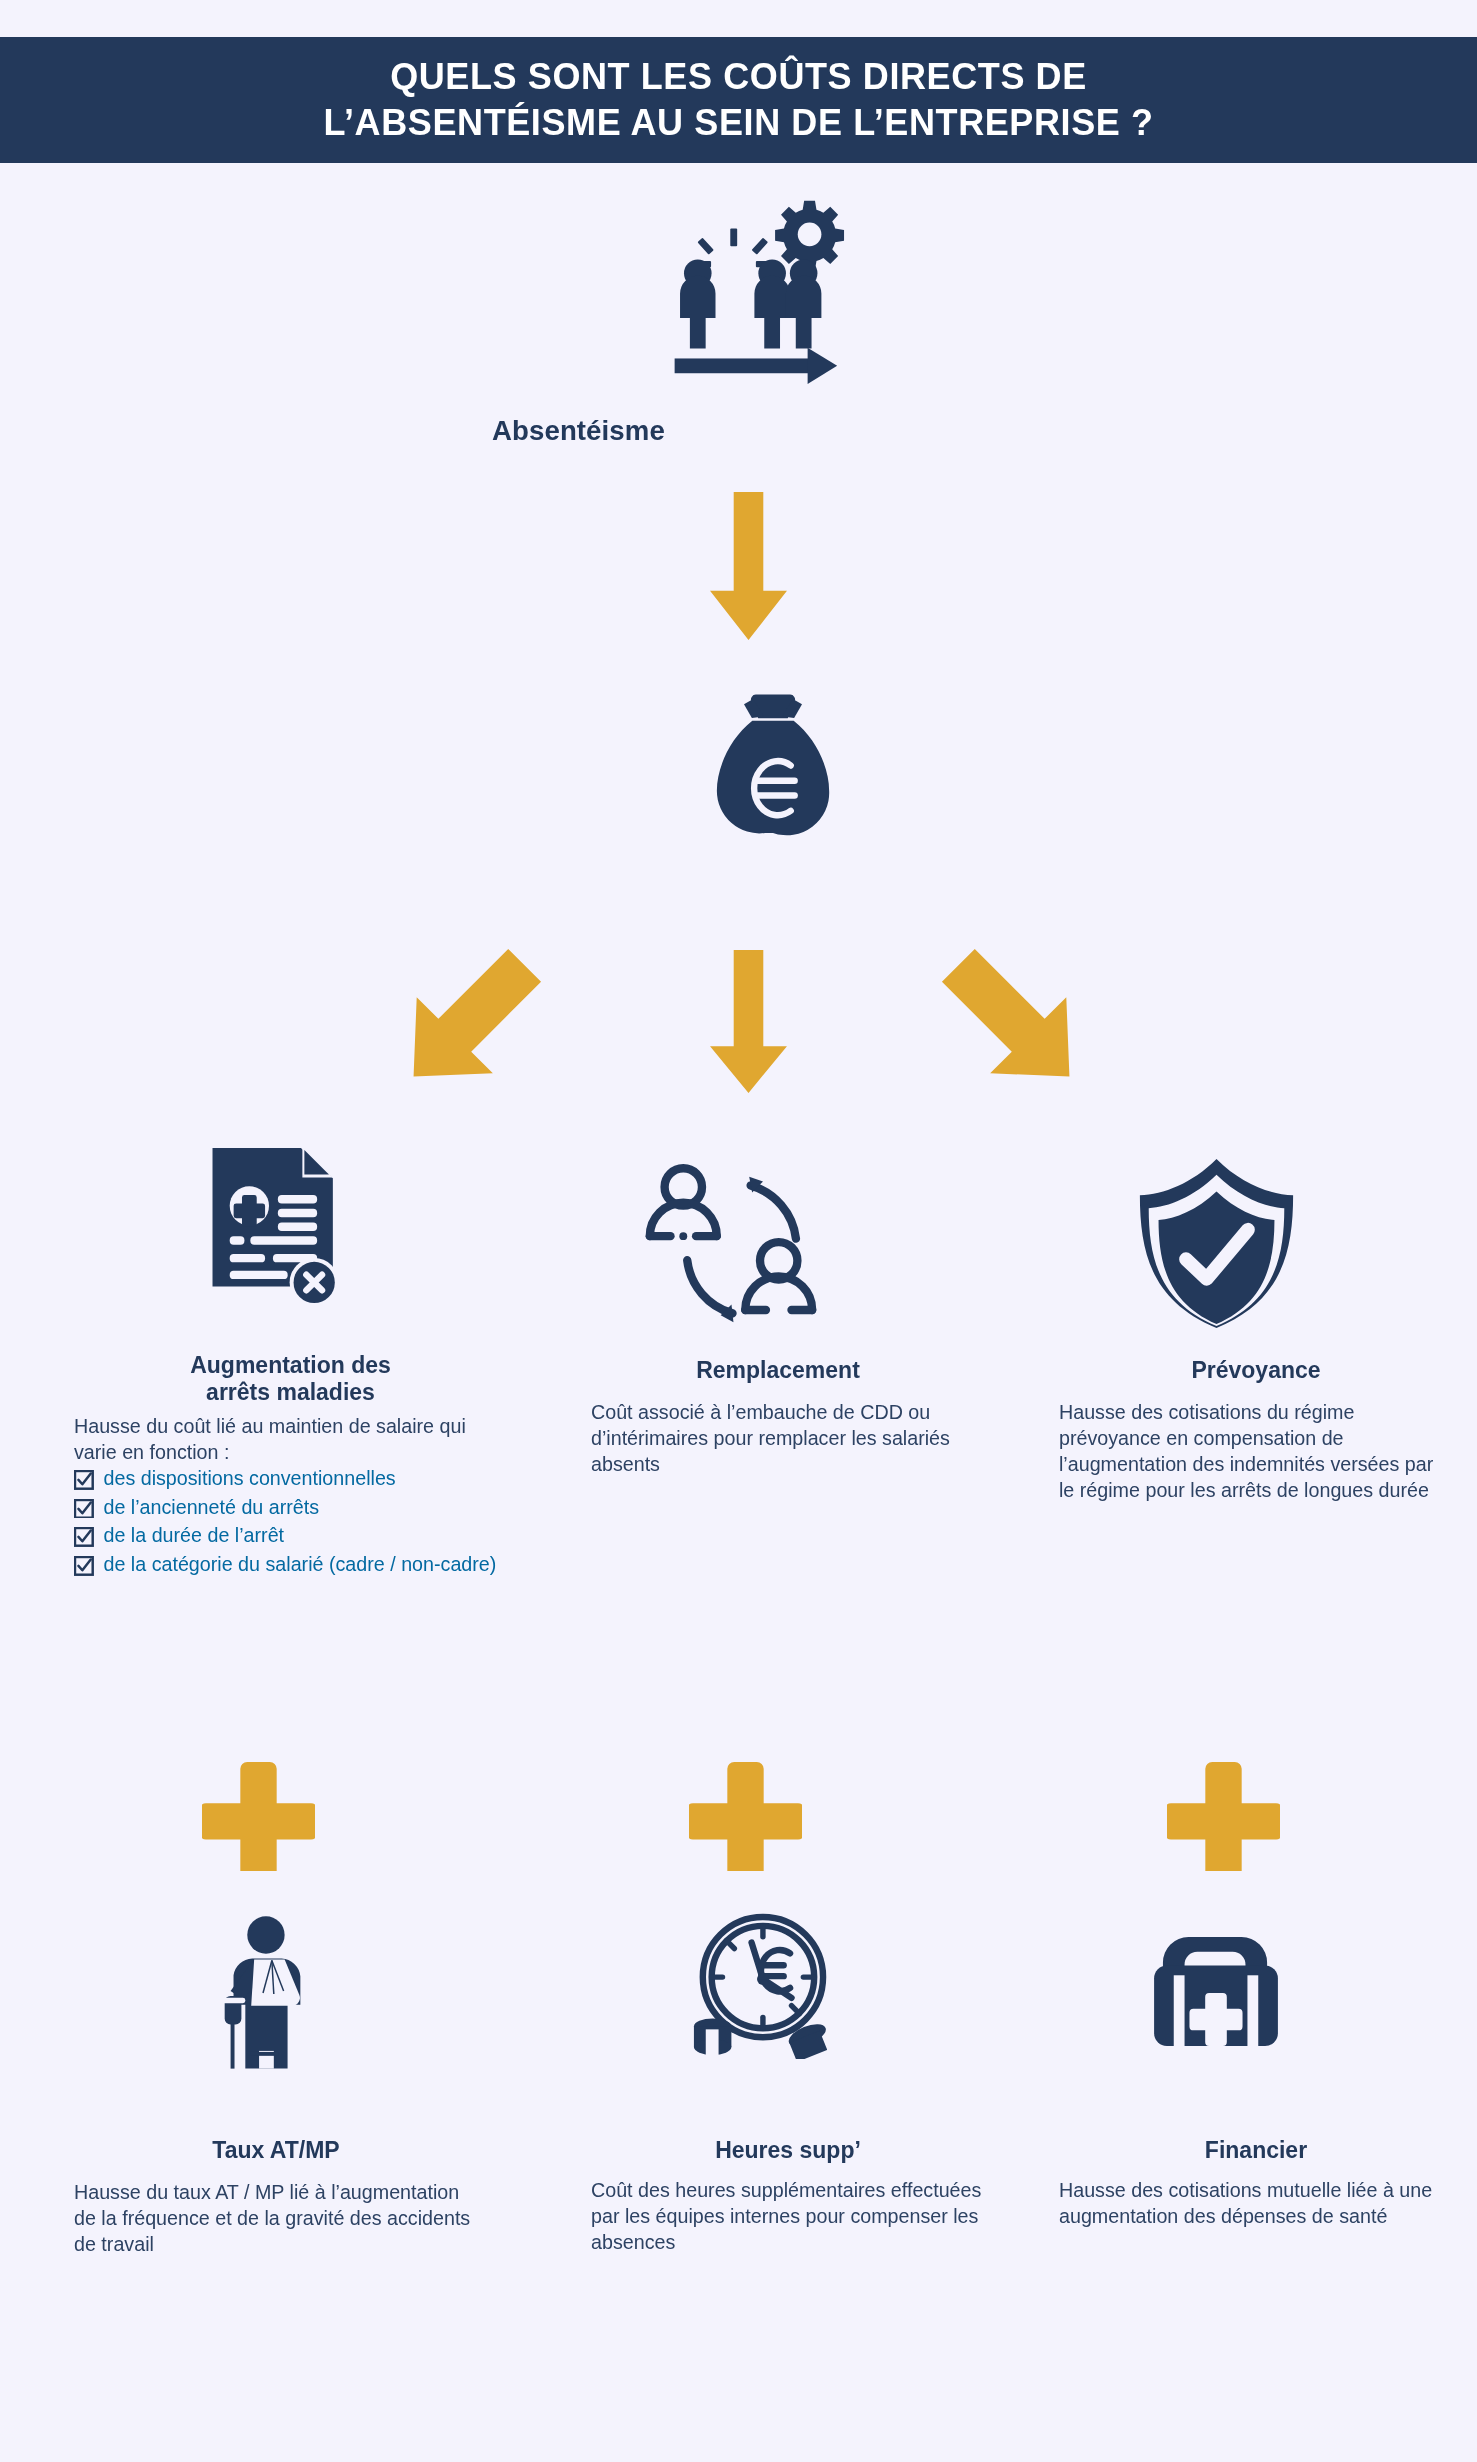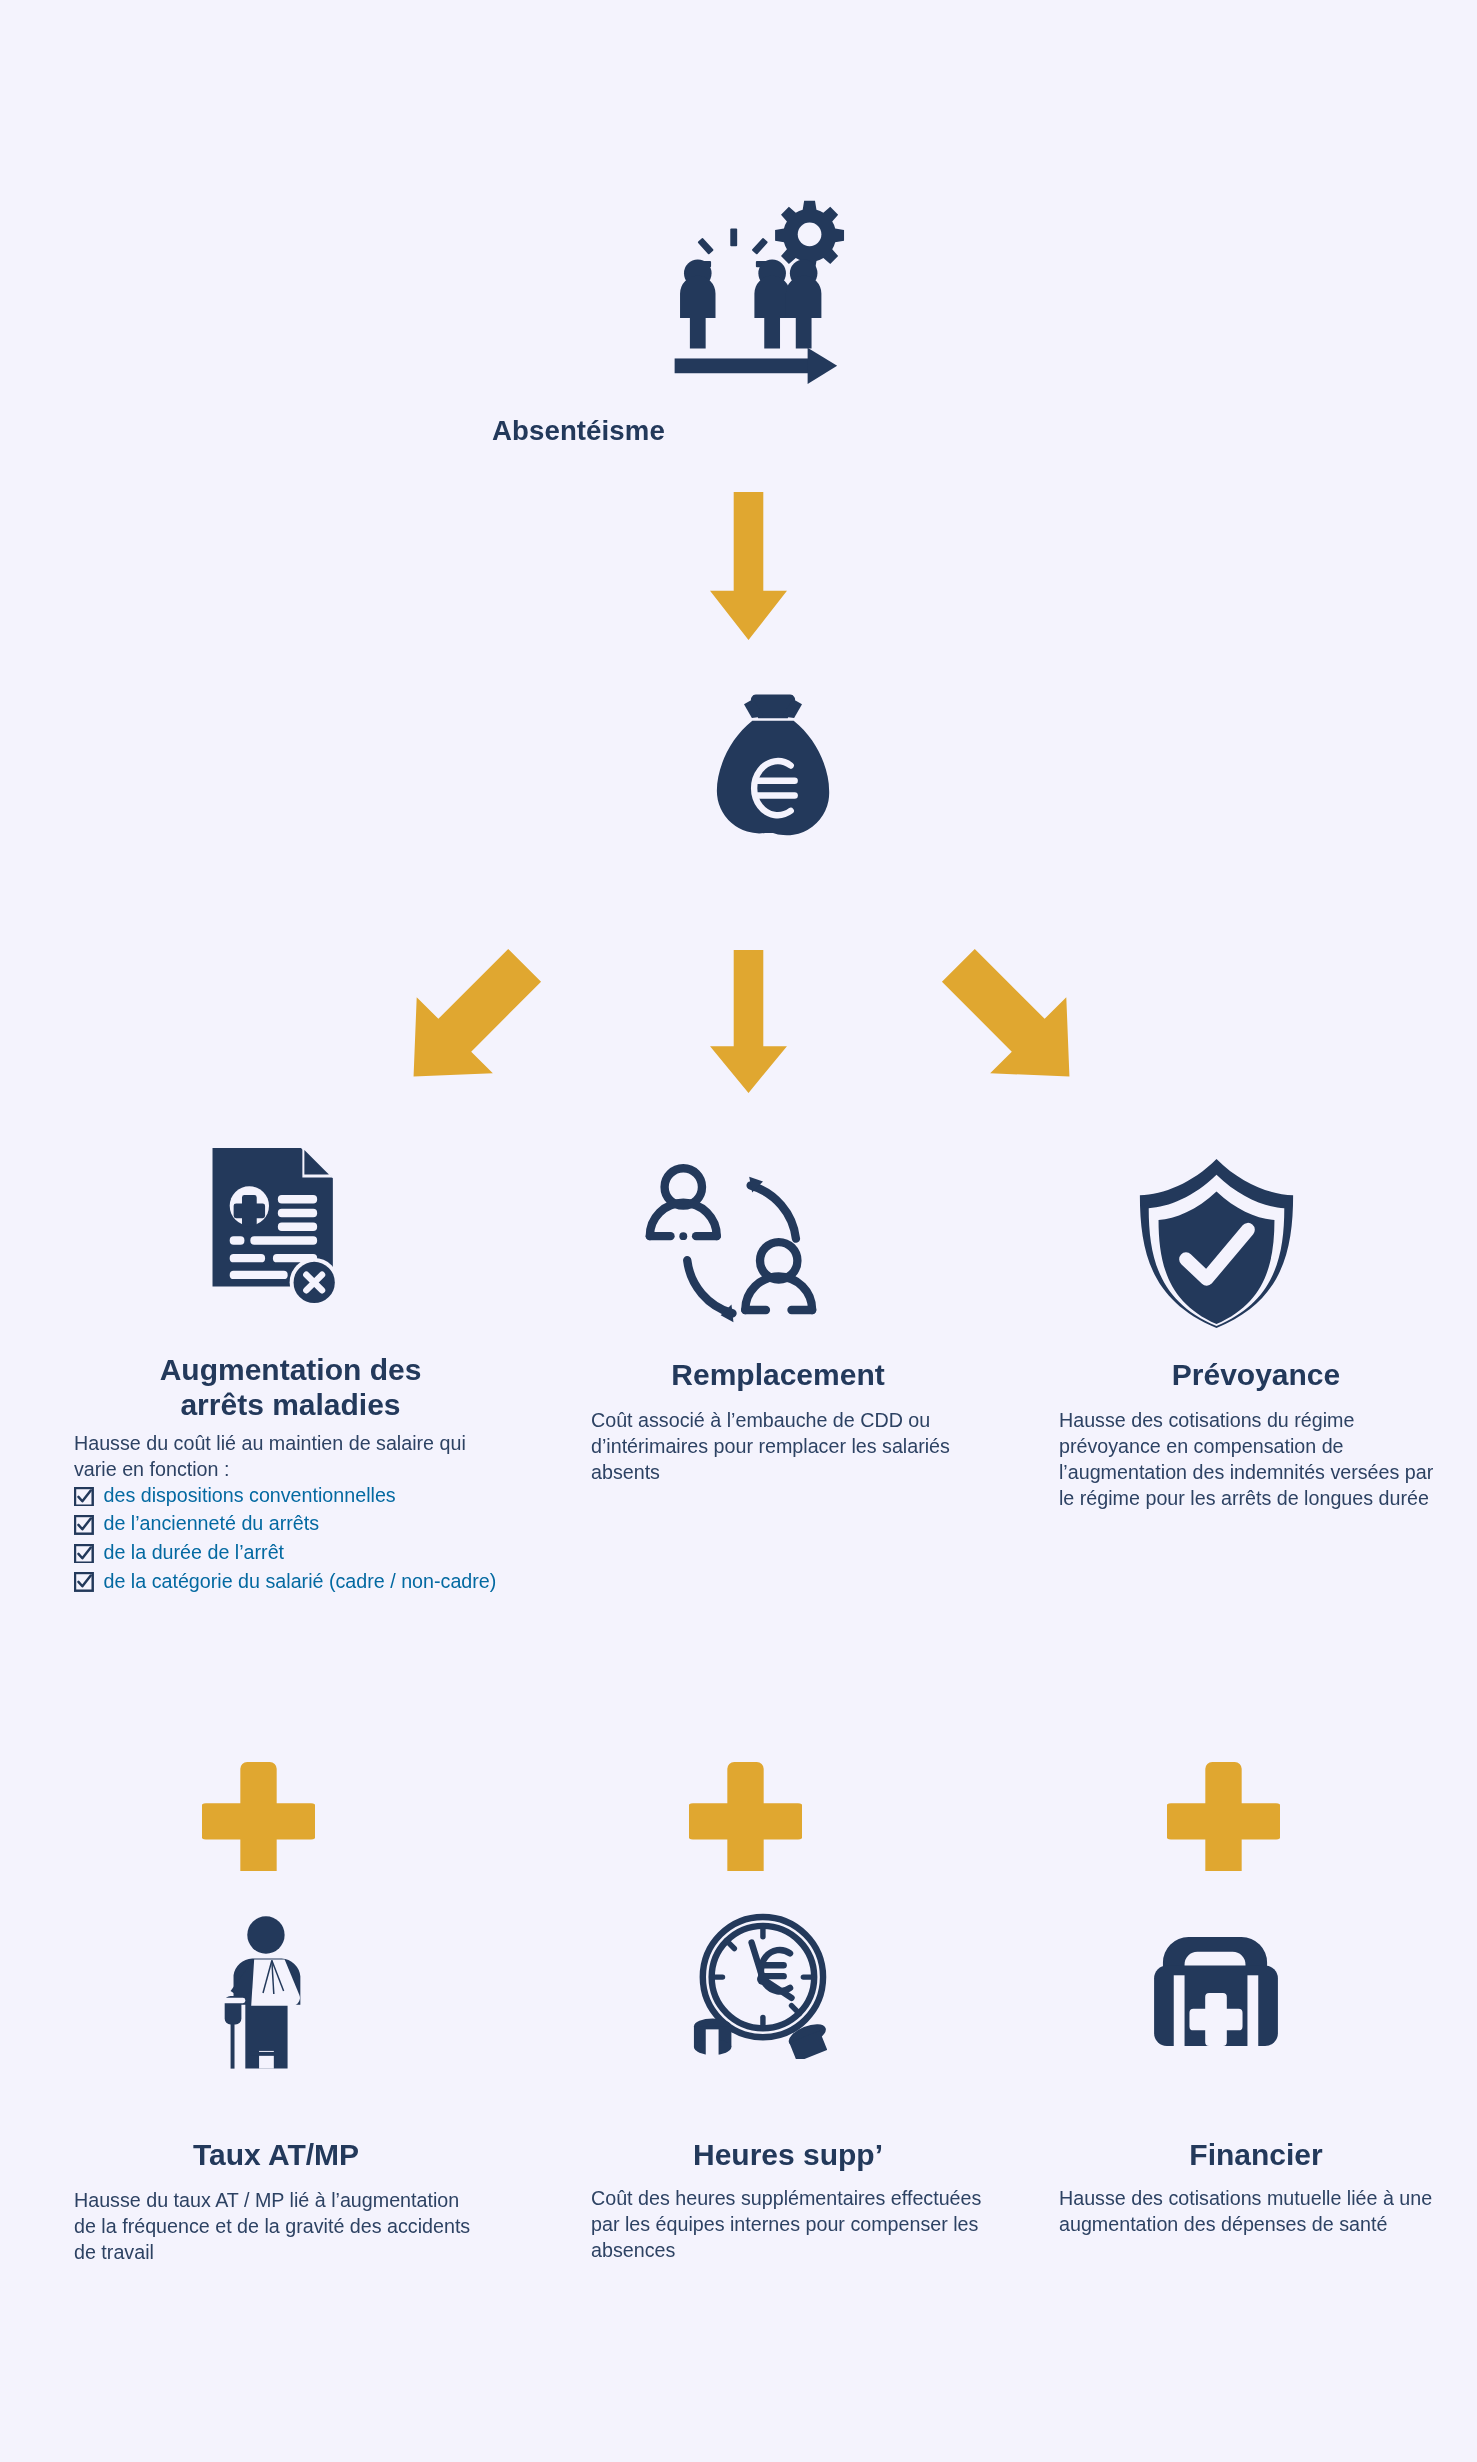--- a/index.html
+++ b/index.html
@@ -55,21 +55,21 @@
   .money-label { position: absolute; left: 492px; top: 867px; width: 492px; }
 
   
   .col {
     position: absolute;
     width: 433px;
   }
   .col-title {
     color: #23395b;
     font-weight: 700;
-    font-size: 30px;
+    font-size: 23px;
     line-height: 1.18;
     text-align: center;
     margin-bottom: 6.9px;
   }
   .col-body {
     color: #2d4263;
     font-size: 19.7px;
     line-height: 1.32;
     font-weight: 400;
   }
@@ -95,20 +95,24 @@
 
   .plus-row { position: absolute; }
 
   svg { display: block; }
 </style>
 </head>
 <body>
 
 <div class="page">
 
+  <div class="header-band">
+    <div class="header-title">Quels sont les coûts directs de
+l’absentéisme au sein de l’entreprise ?</div>
+  </div>
 
   <div class="absent-icon">
     <svg width="197" height="197" viewBox="0 0 400 400">
 
       <g fill="#23395b">
         <path d="M313 18 l22 0 l3 18 a44 44 0 0 1 14 6 l14-12 l16 16 l-12 14 a44 44 0 0 1 6 14 l18 3 l0 22 l-18 3 a44 44 0 0 1 -6 14 l12 14 l-16 16 l-14-12 a44 44 0 0 1 -14 6 l-3 18 l-22 0 l-3-18 a44 44 0 0 1 -14-6 l-14 12 l-16-16 l12-14 a44 44 0 0 1 -6-14 l-18-3 l0-22 l18-3 a44 44 0 0 1 6-14 l-12-14 l16-16 l14 12 a44 44 0 0 1 14-6 z"></path>
         <circle cx="324" cy="86" r="24" fill="#f4f3fd"></circle>
       </g>
 
       <g fill="#23395b">

